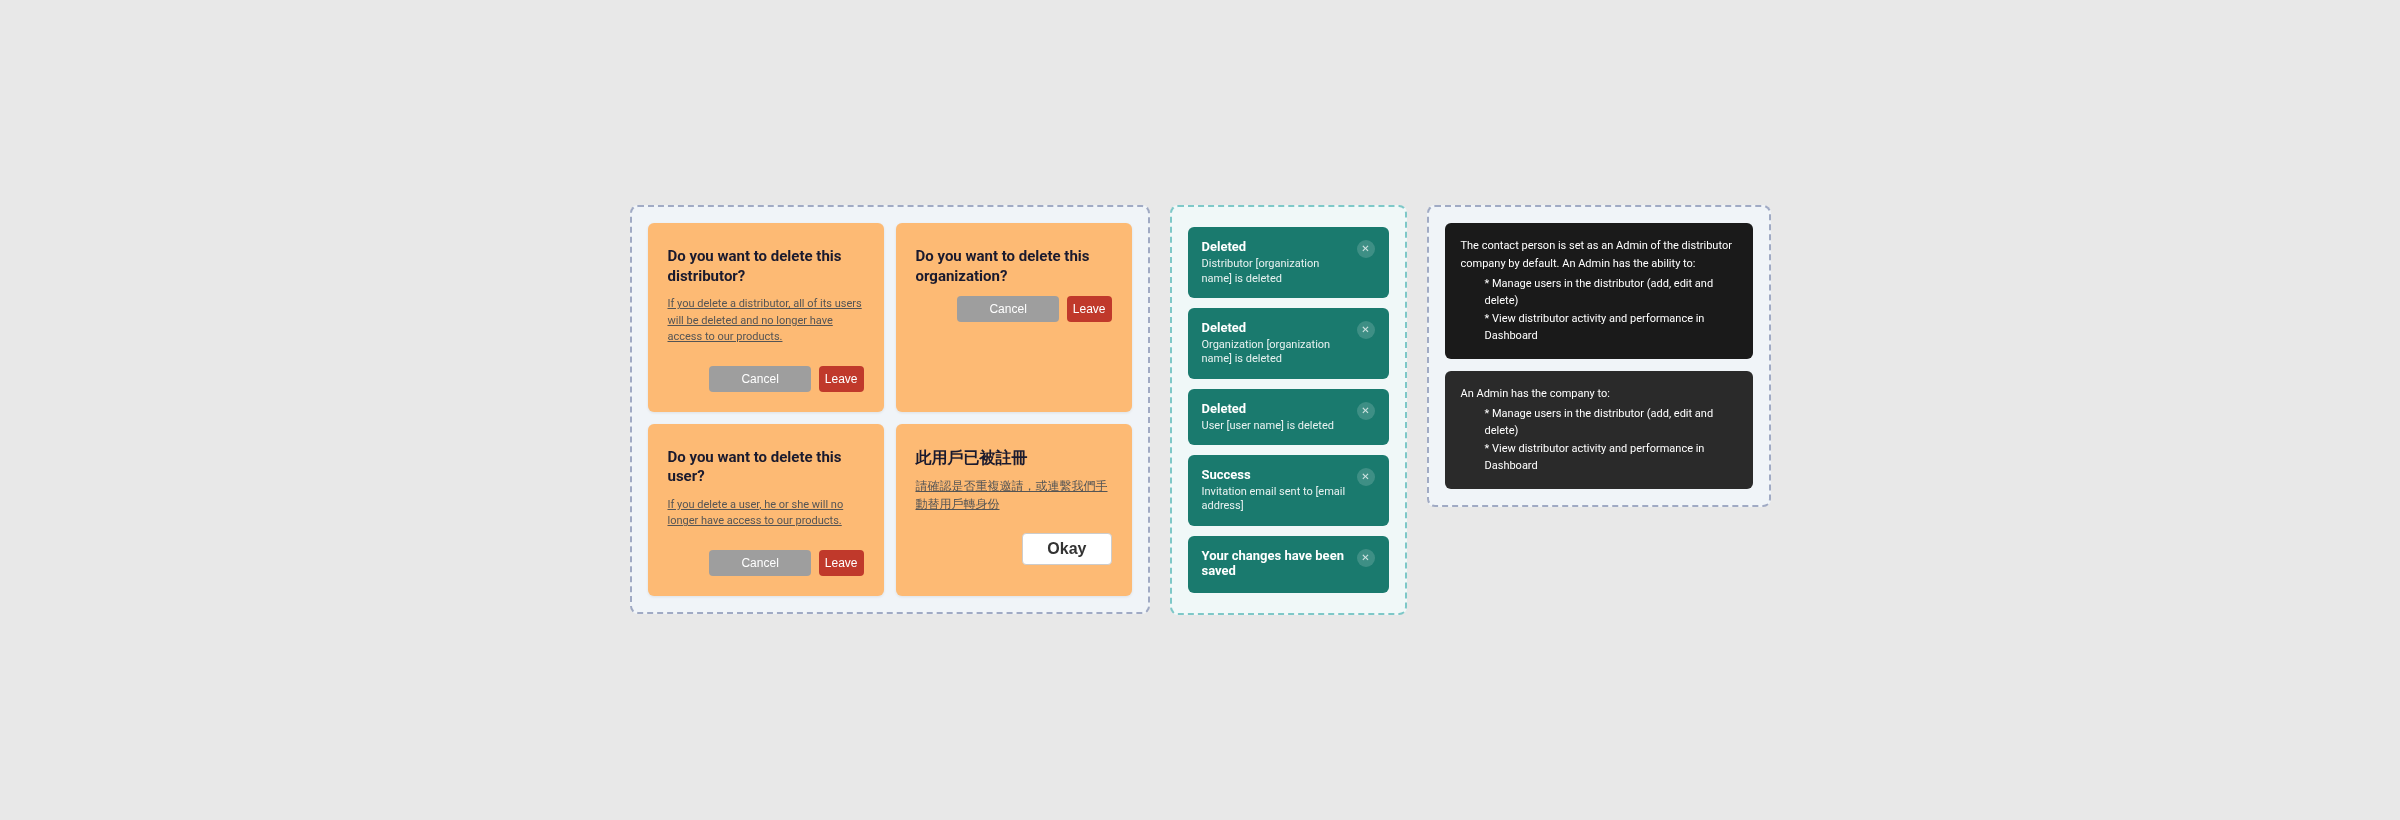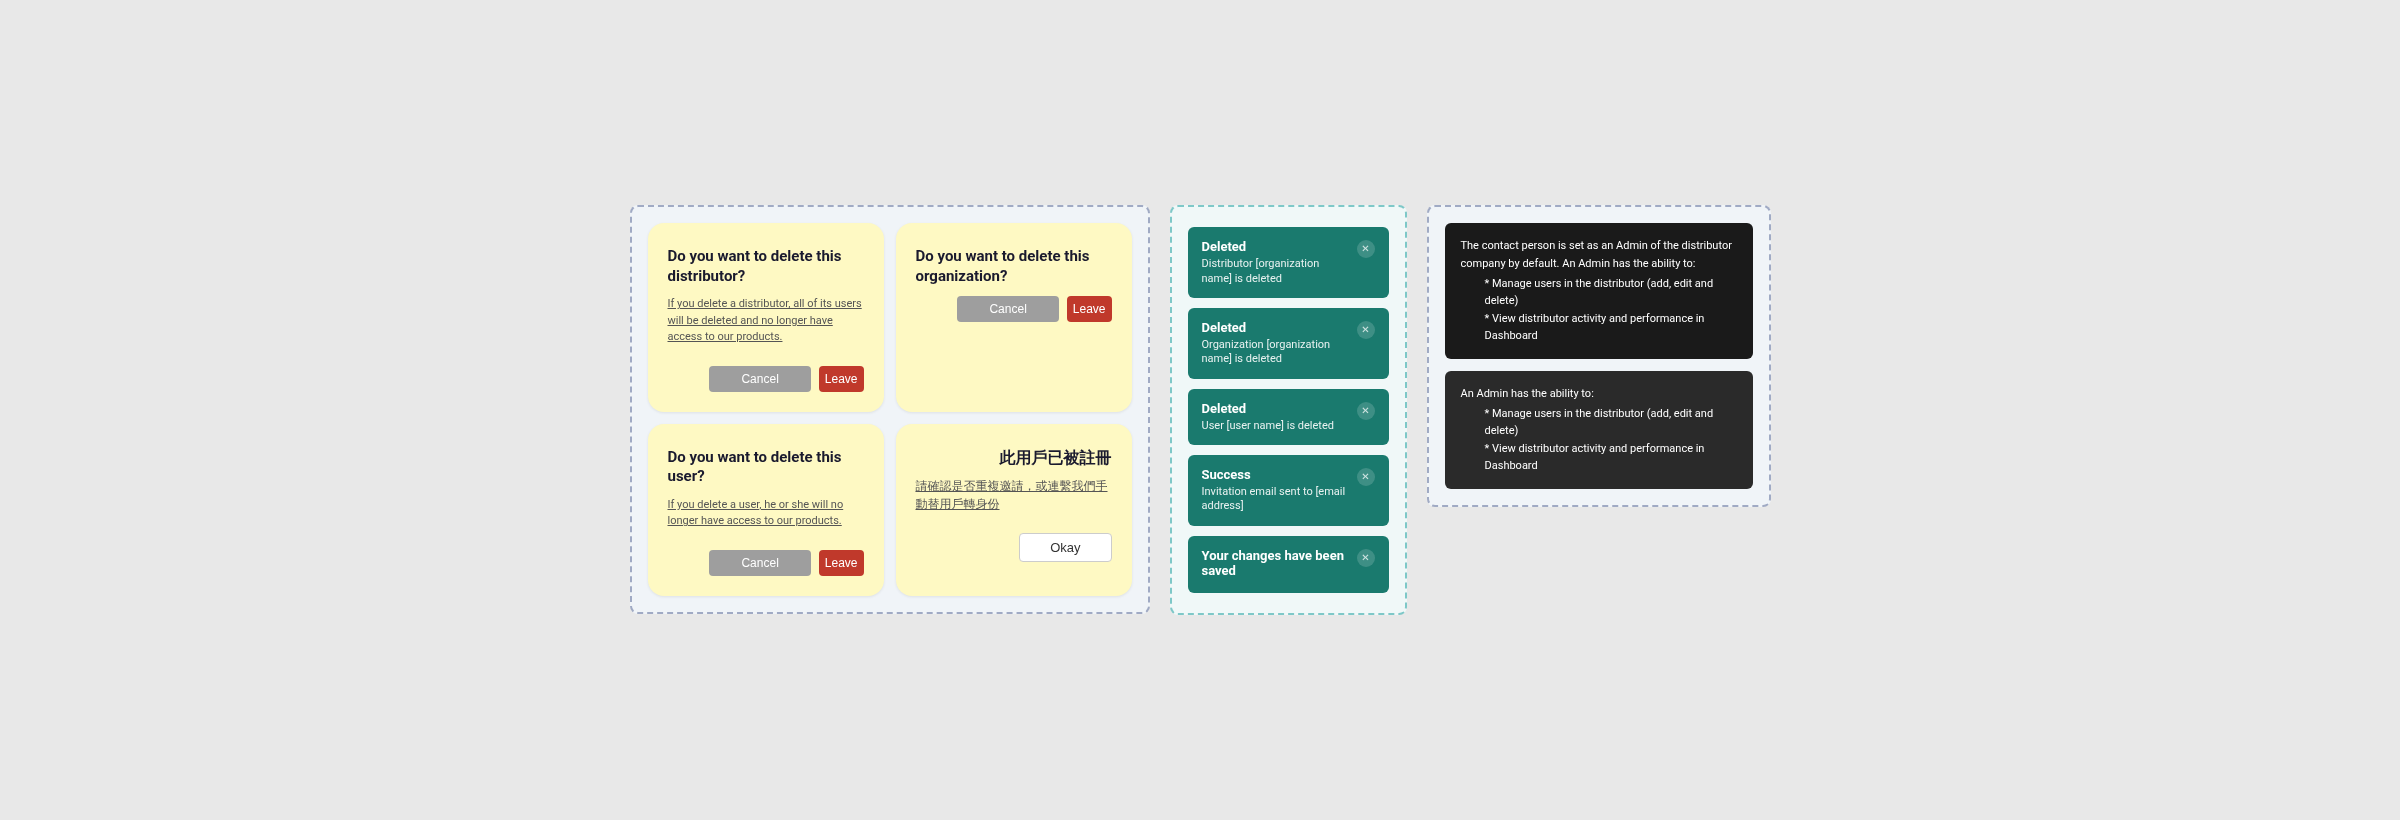--- a/index.html
+++ b/index.html
@@ -30,22 +30,22 @@
       width: 520px;
     }
 
     .dialog-grid {
       display: grid;
       grid-template-columns: 1fr 1fr;
       gap: 12px;
     }
 
     .dialog-card {
-      background: #fef9c3;
-      border-radius: 16px;
+      background: #fdba74;
+      border-radius: 6px;
       padding: 24px 20px 20px 20px;
       box-shadow: 0 1px 3px rgba(0,0,0,0.08);
     }
 
     .dialog-card h2 {
       font-size: 15px;
       font-weight: 700;
       color: #1a1a2e;
       margin-bottom: 10px;
       line-height: 1.3;
@@ -83,30 +83,30 @@
       padding: 6px 6px;
       font-size: 12px;
       cursor: pointer;
     }
 
     .btn-okay {
       background: white;
       color: #333;
       border: 1px solid #ccc;
       border-radius: 4px;
-      padding: 6px 30px;
-      font-size: 13px;
+      padding: 6px 24px;
+      font-size: 16px;
       cursor: pointer;
+      font-weight: bold;
     }
 
     
     .dialog-card.chinese h2 {
       font-size: 16px;
       margin-bottom: 8px;
-      text-align: right;
     }
 
     .dialog-card.chinese p {
       font-size: 12px;
     }
 
     
     .middle-panel {
       border: 2px dashed #7ec8c8;
       border-radius: 8px;
@@ -299,21 +299,21 @@
 
     <div class="tooltip-box">
       <p>The contact person is set as an Admin of the distributor company by default. An Admin has the ability to:</p>
       <ul>
         <li>Manage users in the distributor (add, edit and delete)</li>
         <li>View distributor activity and performance in Dashboard</li>
       </ul>
     </div>
 
     <div class="tooltip-box light">
-      <p>An Admin has the ability to:</p>
+      <p>An Admin has the company to:</p>
       <ul>
         <li>Manage users in the distributor (add, edit and delete)</li>
         <li>View distributor activity and performance in Dashboard</li>
       </ul>
     </div>
 
   </div>
 
 </div>
 

